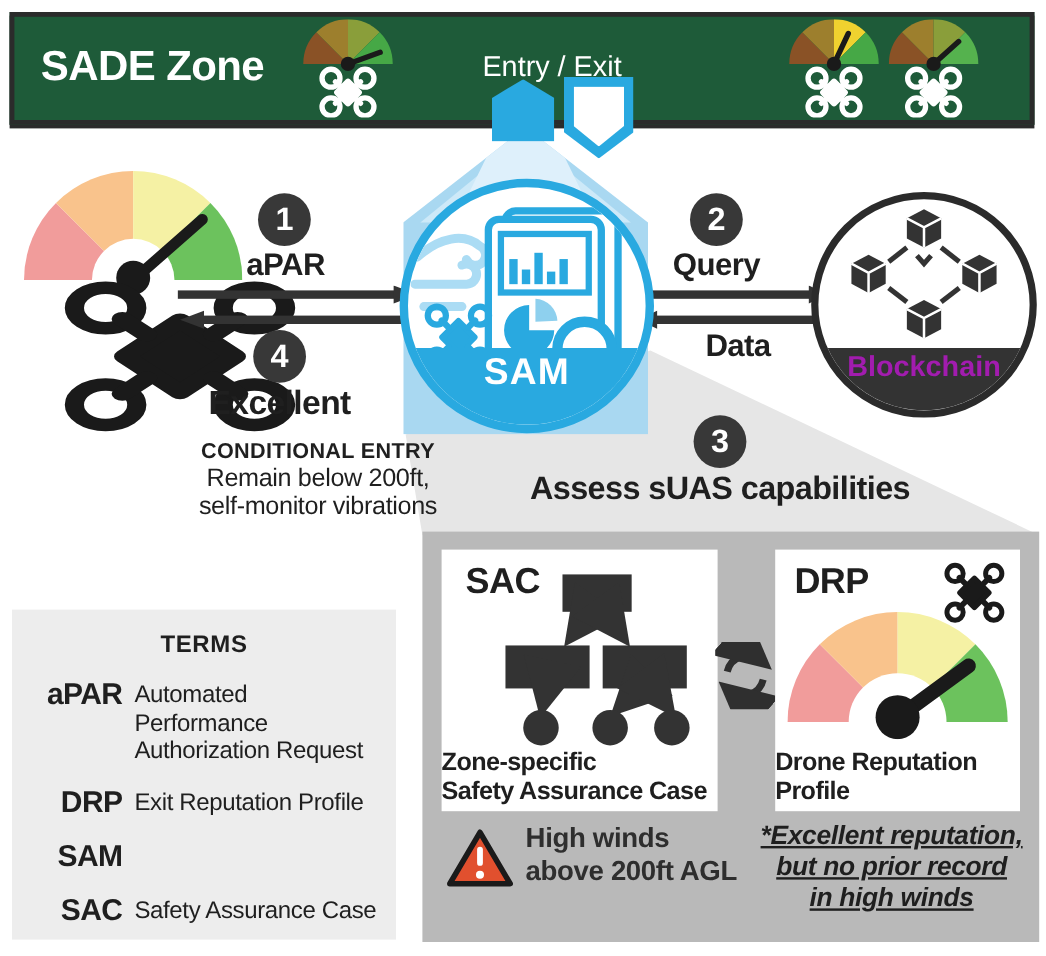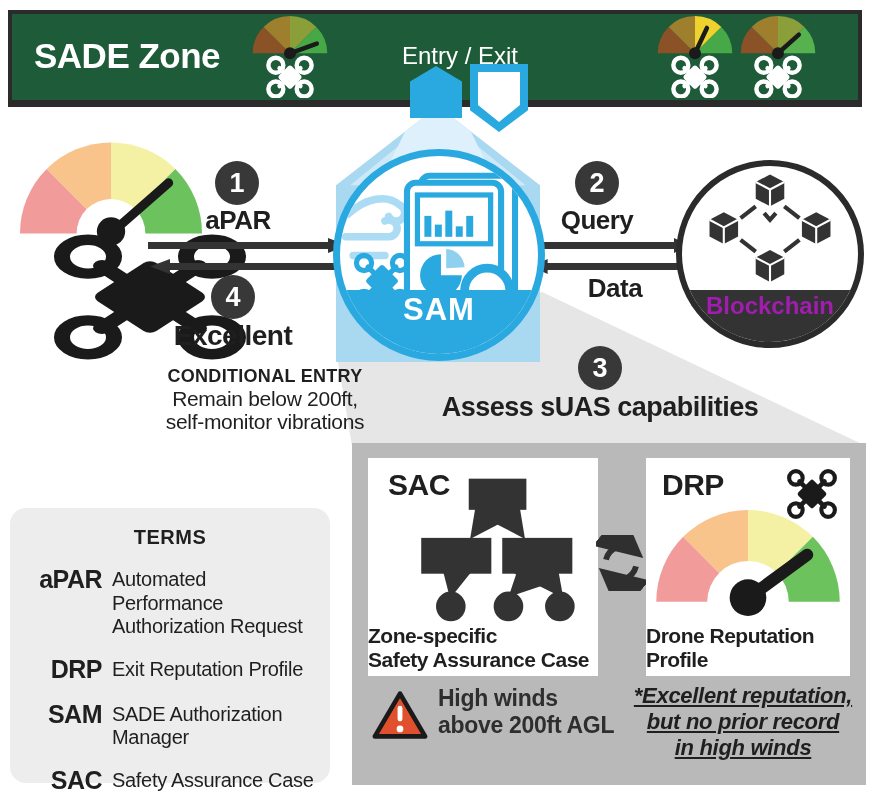--- a/index.html
+++ b/index.html
@@ -52,21 +52,21 @@
   .panel{left:352px;top:443px;width:514px;height:342px;background:#b9b9b9;}
   .wbox{background:#fff;}
   .sac-box{left:16px;top:15px;width:230px;height:218px;}
   .drp-box{left:294px;top:15px;width:204px;height:218px;}
   .box-title{font-size:30px;font-weight:bold;letter-spacing:-.5px;}
   .box-cap{width:100%;font-size:21px;font-weight:bold;line-height:24px;letter-spacing:-.5px;}
   .warn-line{font-size:23px;font-weight:bold;line-height:27px;color:#2e2e2e;letter-spacing:-.3px;}
   .note{font-style:italic;font-weight:600;font-size:22px;line-height:26px;text-align:center;letter-spacing:-.3px;text-decoration:underline;}
 
   
-  .terms{left:10px;top:508px;width:320px;height:275px;background:#ededed;border-radius:16px;}
+  .terms{left:10px;top:508px;width:320px;height:275px;background:#ededed;}
   .terms-title{margin-top:18px;text-align:center;font-size:20px;font-weight:bold;letter-spacing:.5px;}
   .trow{display:flex;margin-top:16px;}
   .tterm{width:92px;text-align:right;font-size:25px;font-weight:bold;padding-right:10px;letter-spacing:-.5px;flex:none;}
   .tdef{flex:1;font-size:20px;line-height:1.18;padding-right:10px;padding-top:3px;letter-spacing:-.3px;}
 </style>
 </head>
 <body>
 
 <div id="stage">
 
@@ -365,21 +365,20 @@
     <div class="trow">
       <div class="tterm">aPAR</div>
       <div class="tdef">Automated Performance Authorization Request</div>
     </div>
     <div class="trow">
       <div class="tterm">DRP</div>
       <div class="tdef">Exit Reputation Profile</div>
     </div>
     <div class="trow">
       <div class="tterm">SAM</div>
-      <div class="tdef">SADE Authorization Manager</div>
     </div>
     <div class="trow">
       <div class="tterm">SAC</div>
       <div class="tdef">Safety Assurance Case</div>
     </div>
   </div>
 
 </div>
 
 </body></html>

